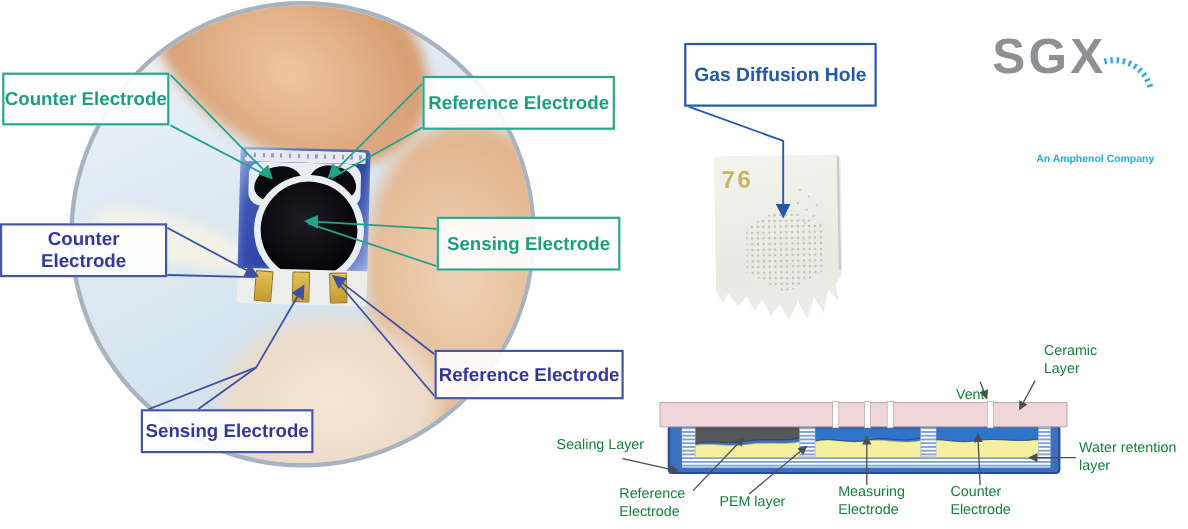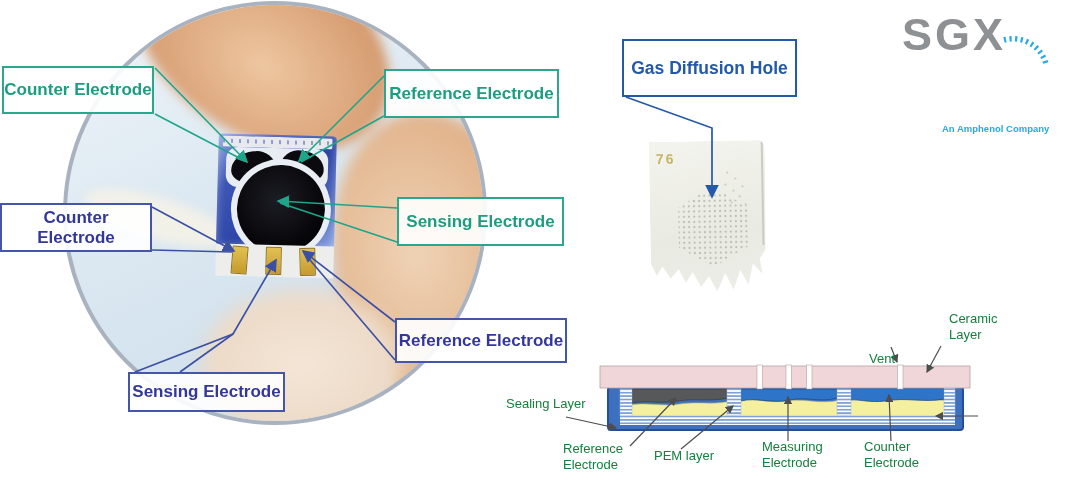--- a/index.html
+++ b/index.html
@@ -57,25 +57,25 @@
   #co-se-blue{left:128px;top:372px;width:157px;height:40px;}
   #co-re-blue{left:395px;top:318px;width:172px;height:45px;}
   #co-gas{left:622px;top:39px;width:175px;height:58px;}
 
   
   .gas-chip{position:absolute;left:650px;top:141px;width:116px;height:152px;transform:rotate(-1deg);
     background:linear-gradient(170deg,#f4f4ee 0%,#e9eae2 60%,#ecede7 100%);z-index:2;
     clip-path:polygon(0 0,97% 0,100% 4%,99% 72%,94% 78%,96% 88%,88% 81%,84% 95%,77% 85%,71% 98%,
       64% 87%,57% 99%,50% 89%,43% 96%,36% 86%,30% 93%,24% 84%,17% 90%,10% 82%,5% 88%,0 80%);}
   .gas-chip .edge{position:absolute;right:2px;top:2px;width:2px;height:68%;background:#c9cbc5;}
-  .gas-marking{position:absolute;left:7px;top:9px;font-size:14px;font-weight:bold;letter-spacing:2px;
+  .gas-marking{position:absolute;left:7px;top:9px;font-size:22px;font-weight:bold;letter-spacing:2px;
     color:#c3ae58;opacity:.9;font-family:"Liberation Sans",sans-serif;}
 
   
-  .logo{position:absolute;left:902px;top:8px;width:178px;height:92px;z-index:2;text-align:right;}
+  .logo{position:absolute;left:902px;top:24px;width:178px;height:92px;z-index:2;text-align:right;}
   .logo-sgx{position:absolute;left:0;top:4px;font-size:45px;font-weight:bold;color:#8e9194;
     letter-spacing:3px;line-height:1;}
   .logo-name{position:absolute;left:1px;top:54px;font-size:16px;font-weight:bold;color:#3f3f41;
     letter-spacing:1.5px;}
   .logo-tag{position:absolute;left:40px;top:77px;font-size:9.5px;font-weight:bold;color:#27aae1;margin-top:38px;}
   .logo-arc{position:absolute;left:92px;top:-6px;}
 
   
   .xl{position:absolute;color:#15803d;font-size:13px;line-height:1.25;white-space:pre-line;z-index:5;}
   #xl-vent{left:869px;top:327px;margin-top:24px;}
@@ -225,20 +225,22 @@
   <div class="co co-blue" id="co-ce-blue">Counter
 Electrode</div>
   <div class="co co-blue" id="co-se-blue">Sensing Electrode</div>
   <div class="co co-blue" id="co-re-blue">Reference Electrode</div>
   <div class="co co-royal" id="co-gas">Gas Diffusion Hole</div>
 
   <div class="xl" id="xl-vent">Vent</div>
   <div class="xl" id="xl-ceramic">Ceramic
 Layer</div>
   <div class="xl" id="xl-sealing">Sealing Layer</div>
+  <div class="xl" id="xl-water">Water retention
+layer</div>
   <div class="xl" id="xl-reference">Reference
 Electrode</div>
   <div class="xl" id="xl-pem">PEM layer</div>
   <div class="xl" id="xl-measuring">Measuring
 Electrode</div>
   <div class="xl" id="xl-counter">Counter
 Electrode</div>
 
 </div>
 

